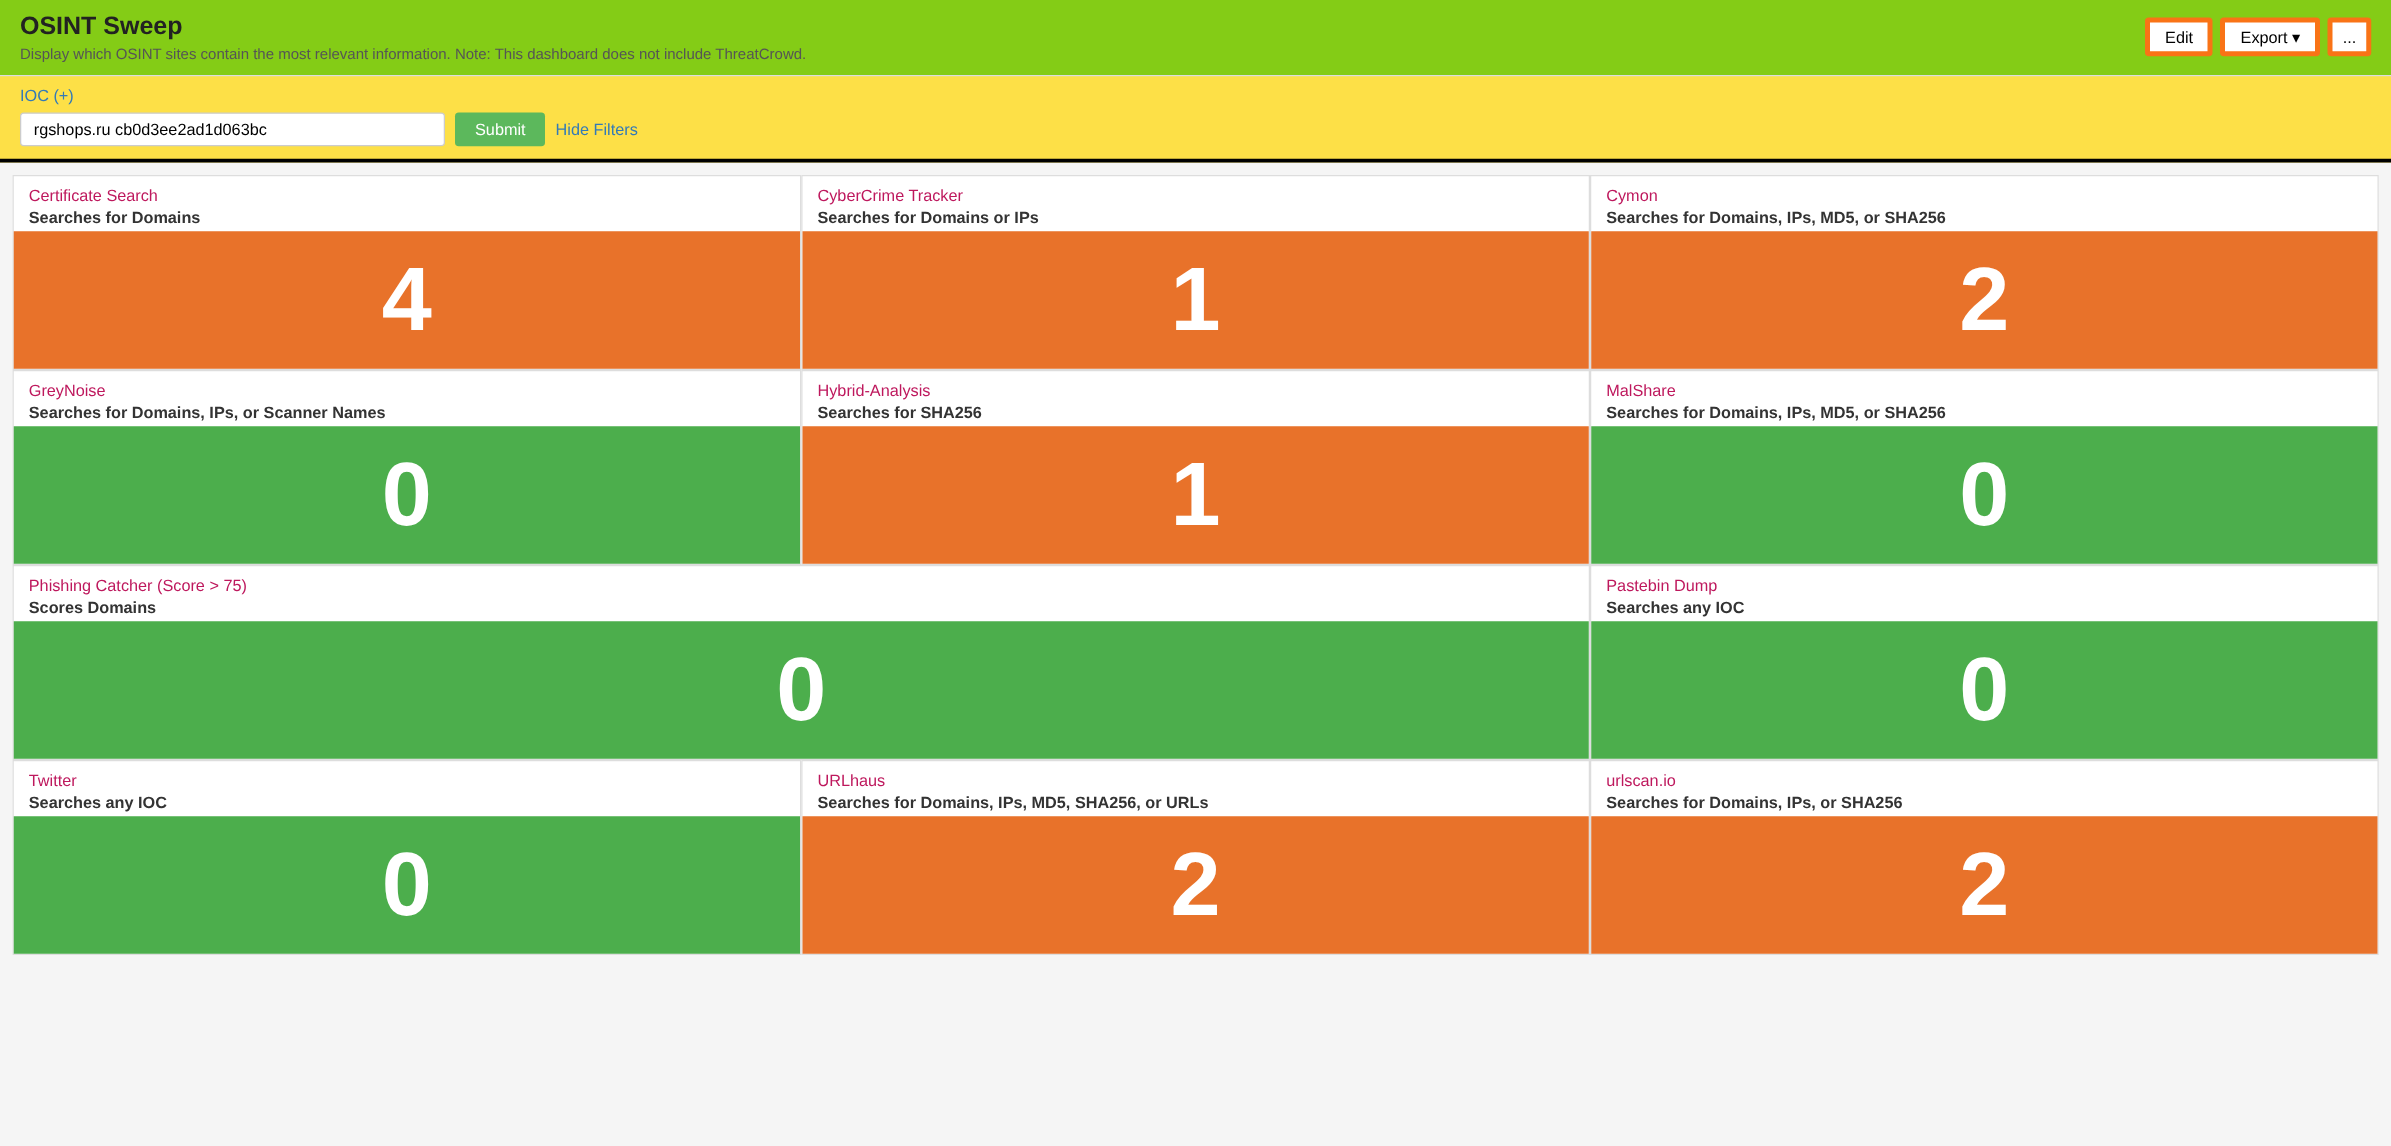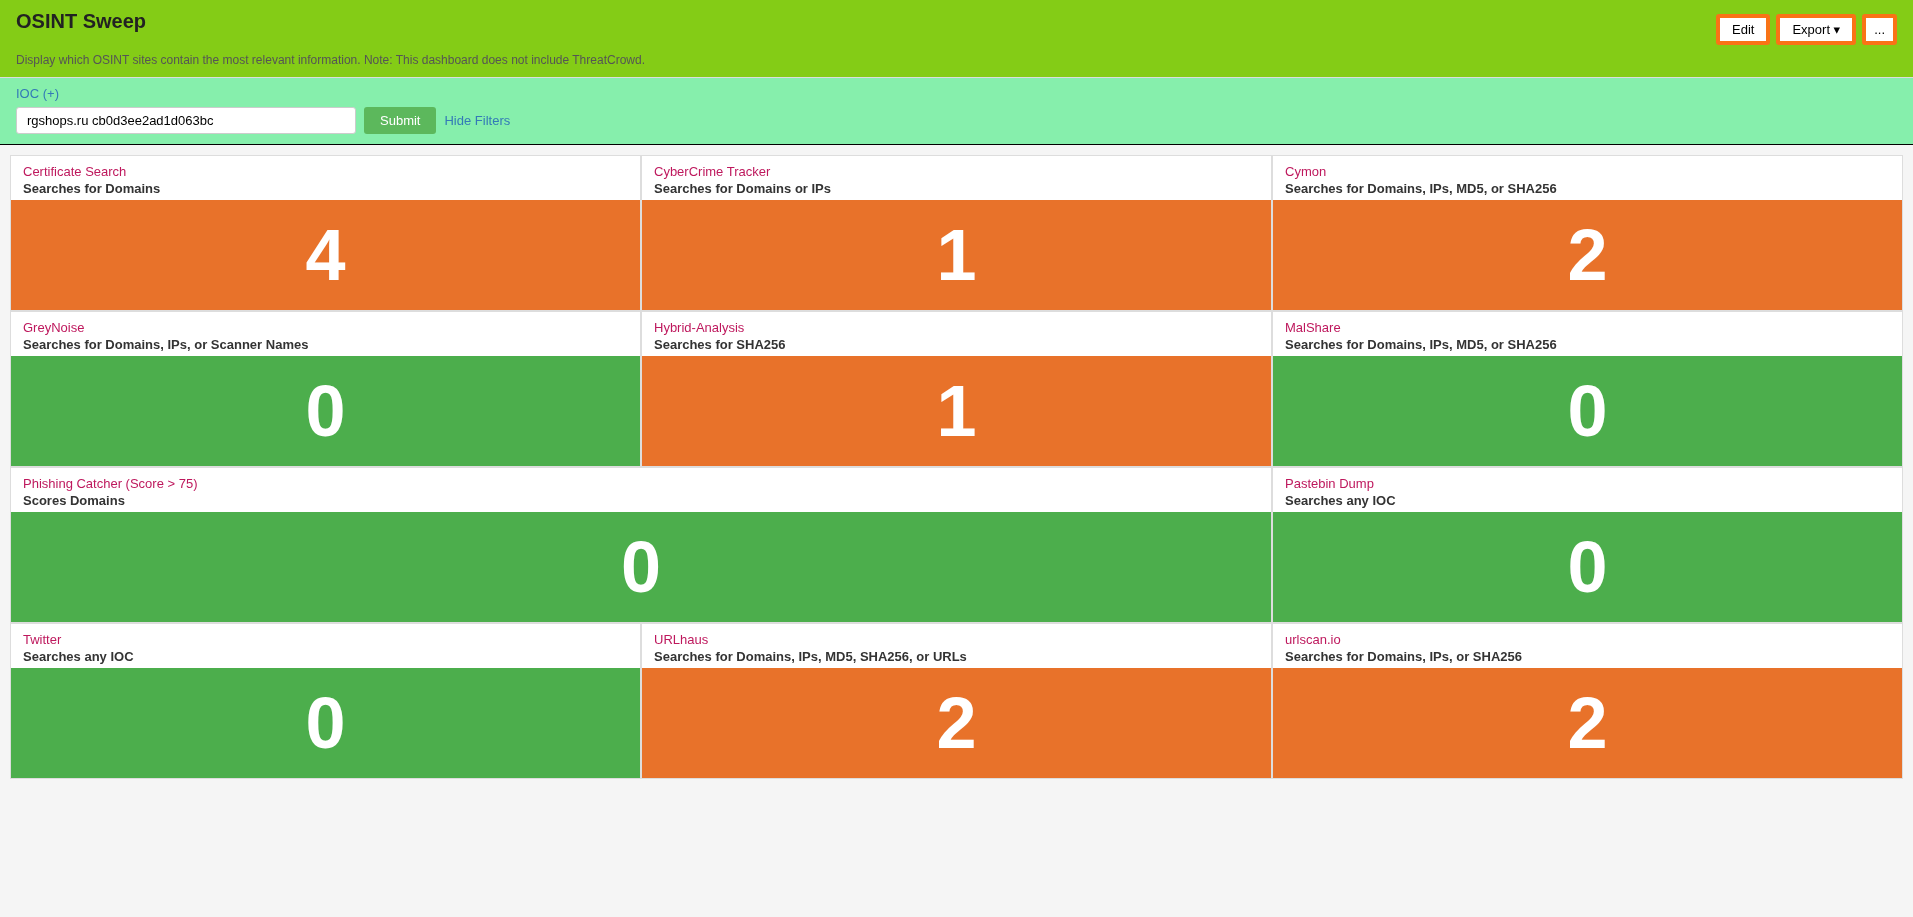--- a/index.html
+++ b/index.html
@@ -8,37 +8,37 @@
     .top-bar {
       background: #84cc16;
       padding: 10px 16px 10px 16px;
       border-bottom: 1px solid #ddd;
       display: flex;
       align-items: flex-start;
       justify-content: space-between;
     }
     .top-bar-left { flex: 1; }
     .app-title { font-size: 20px; font-weight: bold; color: #222; }
-    .app-subtitle { font-size: 12px; color: #555; margin-top: 20px; }
+    .app-subtitle { font-size: 12px; color: #555; margin-top: 3px; }
     .top-bar-right { display: flex; gap: 6px; align-items: center; margin-top: 4px; }
     .btn-edit, .btn-export, .btn-more {
       border: 4px solid #f97316;
       background: #fff;
       padding: 4px 12px;
       border-radius: 3px;
       font-size: 13px;
       cursor: pointer;
       text-align: right;
     }
     .btn-more { padding: 4px 8px; }
 
     .filter-bar {
-      background: #86efac;
+      background: #fde047;
       padding: 8px 16px 10px 16px;
-      border-bottom: 1px solid #000000;
+      border-bottom: 3px solid #000000;
     }
     .ioc-label { font-size: 13px; color: #337ab7; margin-bottom: 6px; cursor: pointer; }
     .filter-row { display: flex; align-items: center; gap: 8px; }
     .ioc-input {
       border: 1px solid #ccc;
       padding: 5px 10px;
       font-size: 13px;
       border-radius: 3px;
       width: 340px;
     }

